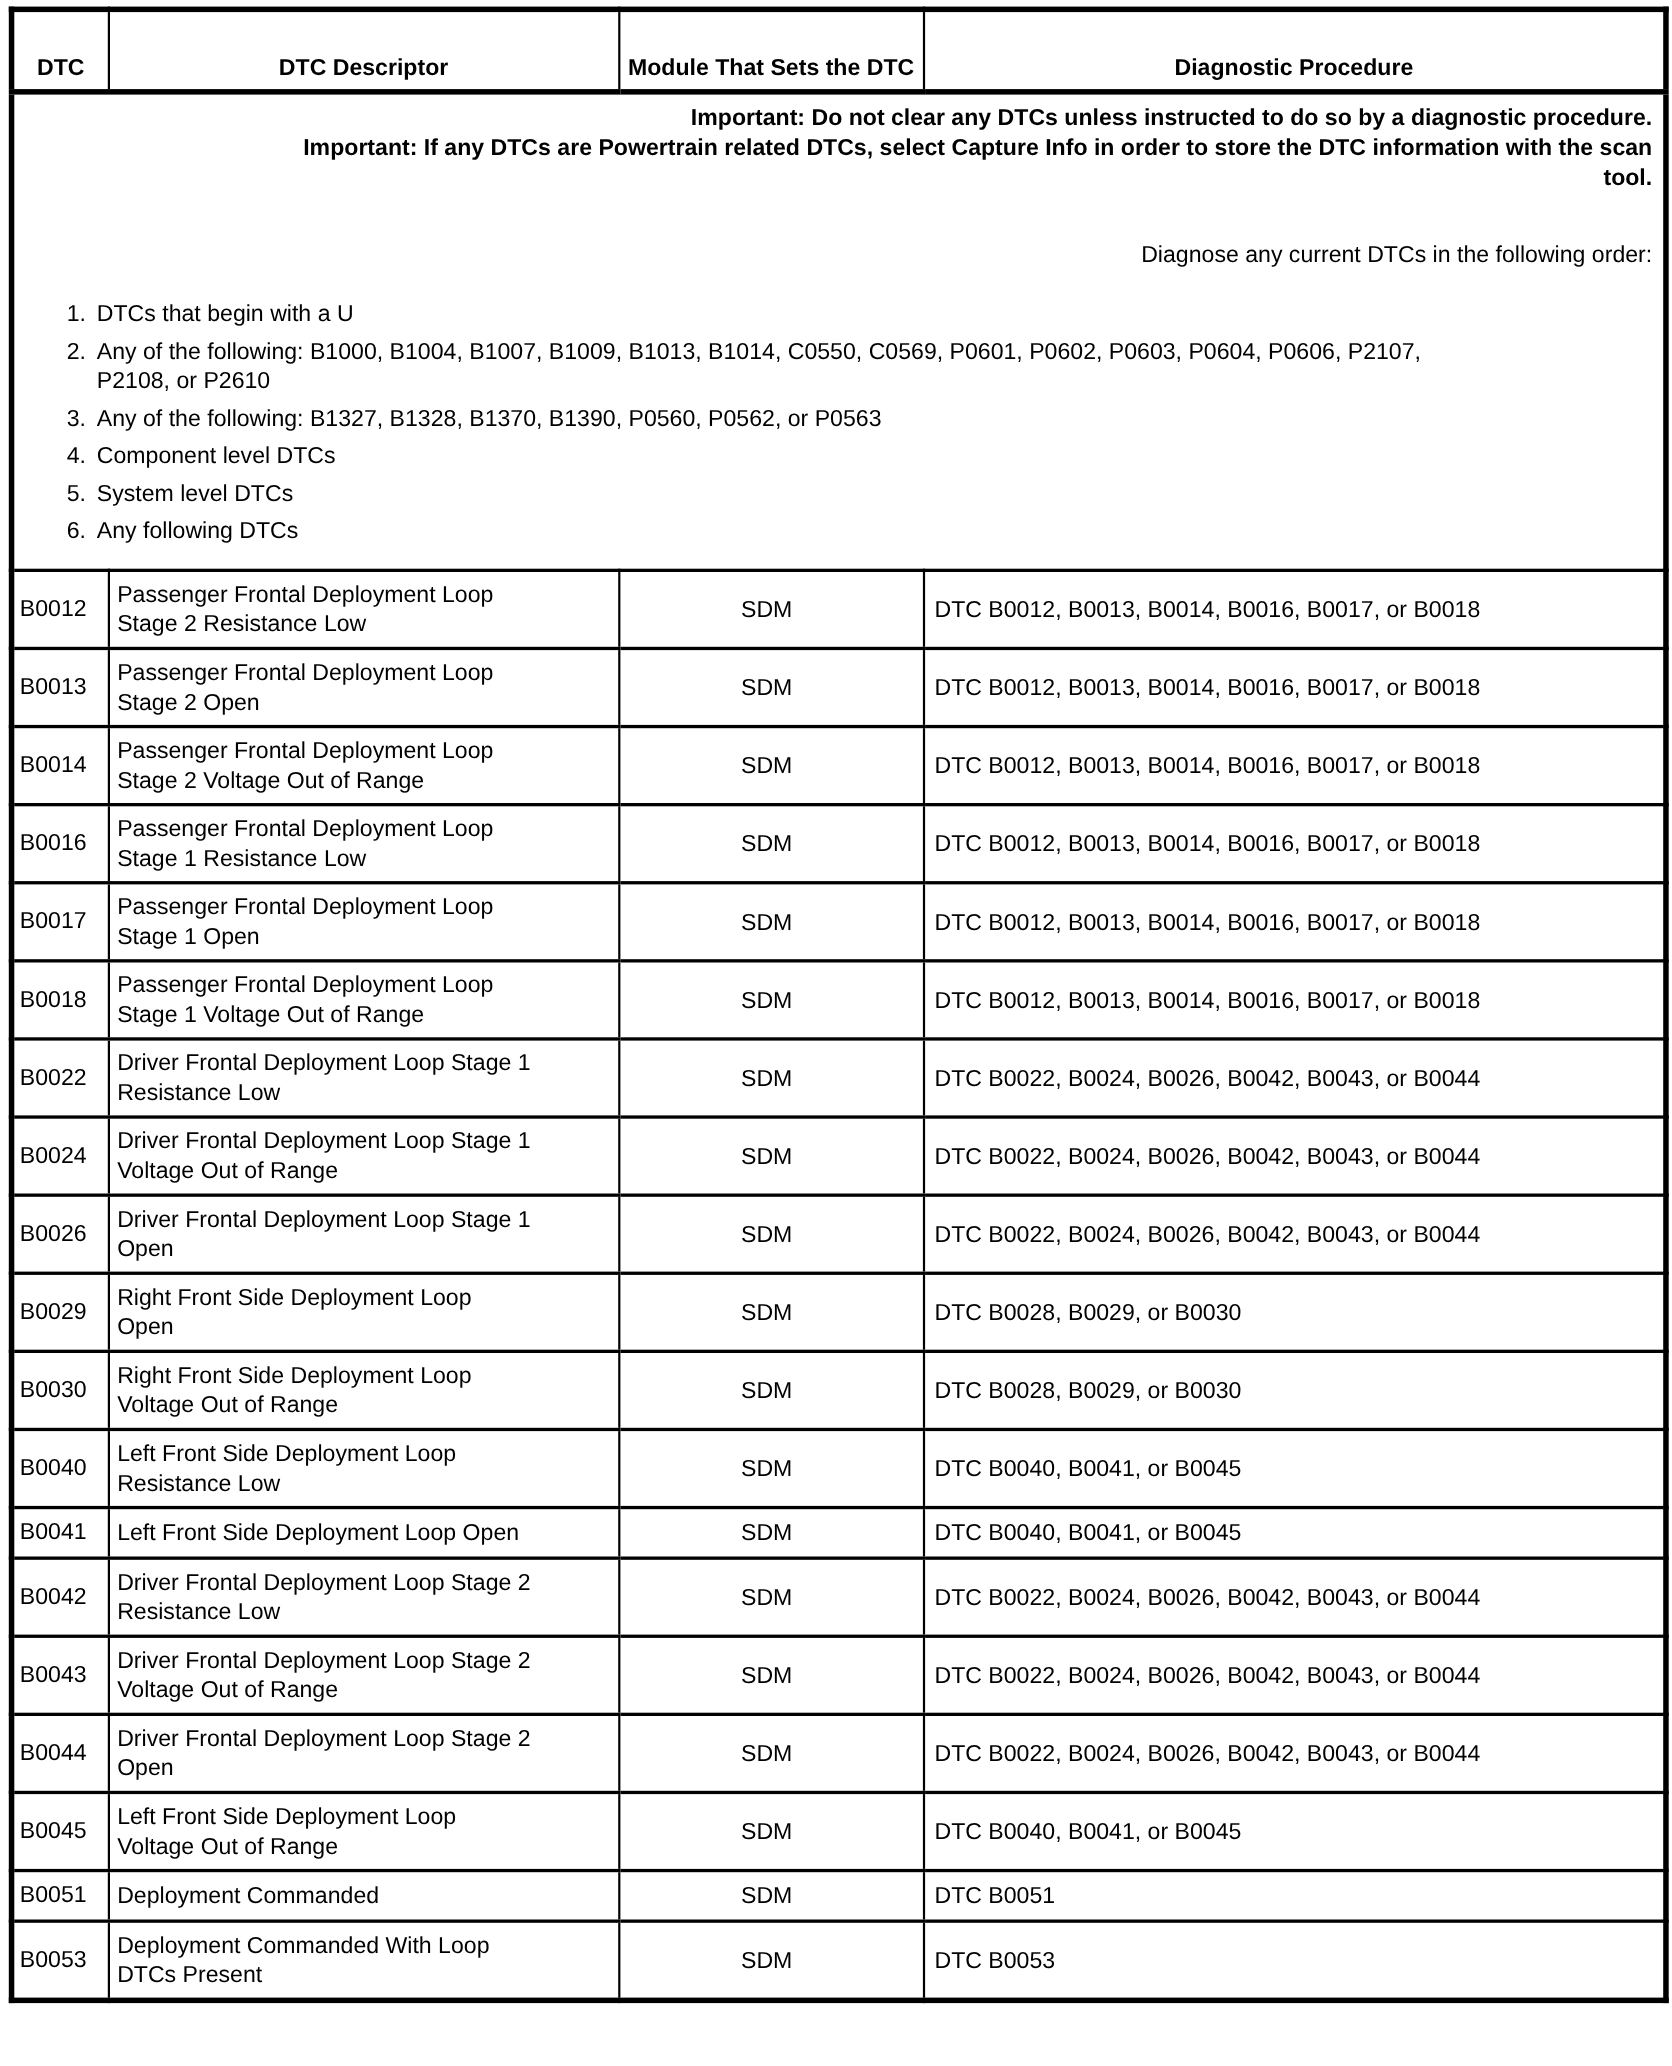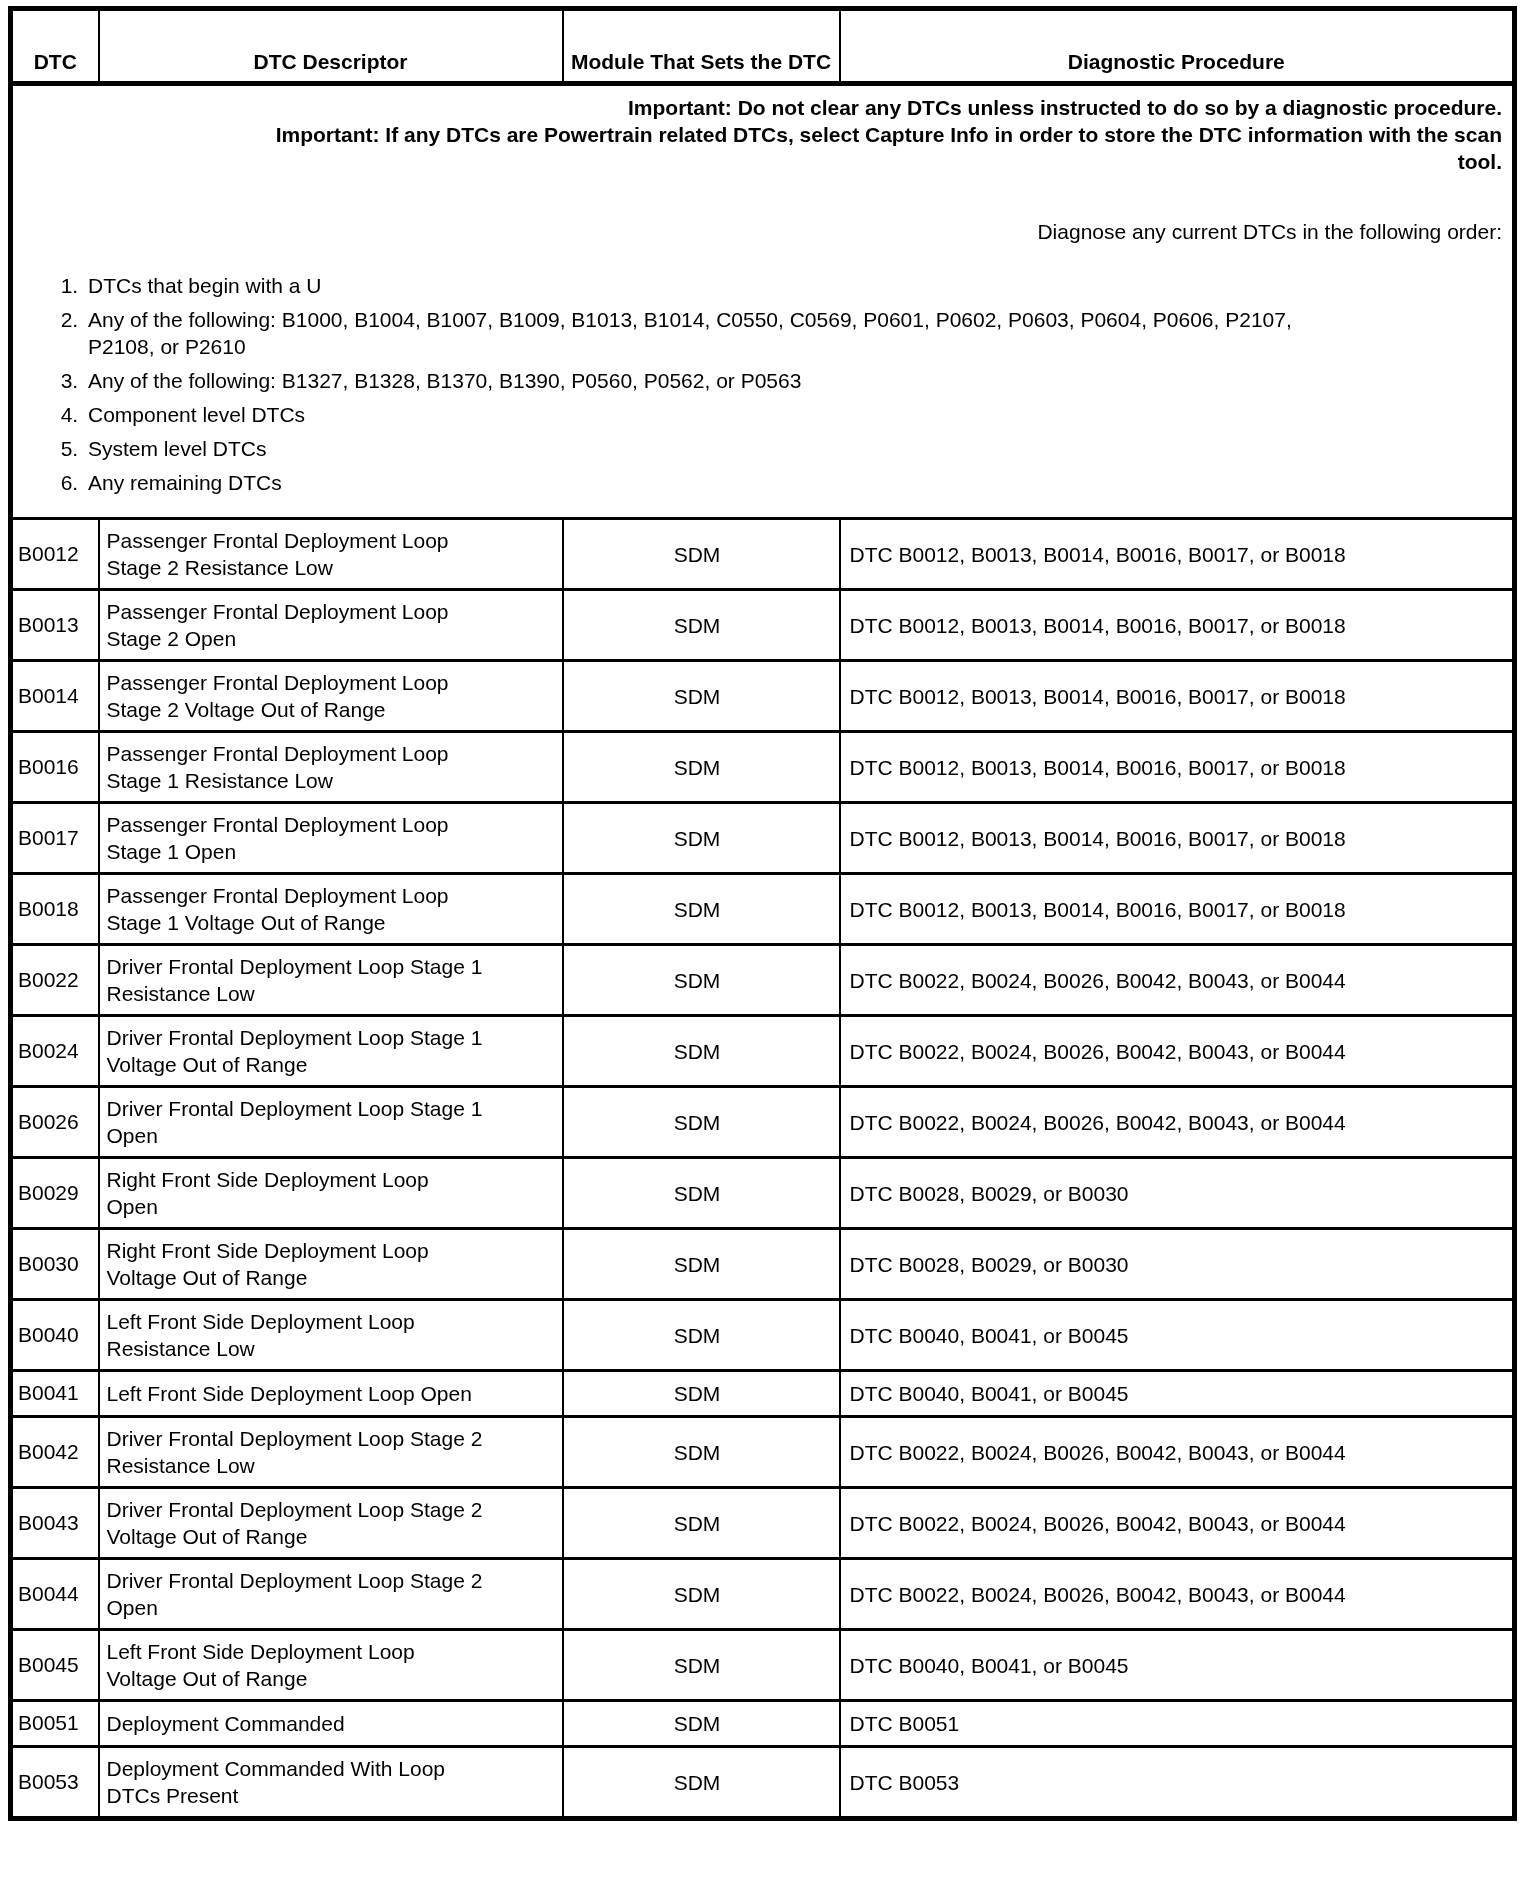--- a/index.html
+++ b/index.html
@@ -95,21 +95,21 @@
           <p class="important">Important: If any DTCs are Powertrain related DTCs, select Capture Info in order to store the DTC information with the scan
 tool.</p>
           <p class="diagnose">Diagnose any current DTCs in the following order:</p>
           <ol class="order-list">
             <li>DTCs that begin with a U</li>
             <li>Any of the following: B1000, B1004, B1007, B1009, B1013, B1014, C0550, C0569, P0601, P0602, P0603, P0604, P0606, P2107,
 P2108, or P2610</li>
             <li>Any of the following: B1327, B1328, B1370, B1390, P0560, P0562, or P0563</li>
             <li>Component level DTCs</li>
             <li>System level DTCs</li>
-            <li>Any remaining DTCs</li>
+            <li>Any following DTCs</li>
           </ol>
         </td>
       </tr>
 
   <tr>
     <td class="col-dtc">B0012</td>
     <td class="col-desc">Passenger Frontal Deployment Loop
 Stage 2 Resistance Low</td>
     <td class="col-mod">SDM</td>
     <td class="col-proc">DTC B0012, B0013, B0014, B0016, B0017, or B0018</td>

